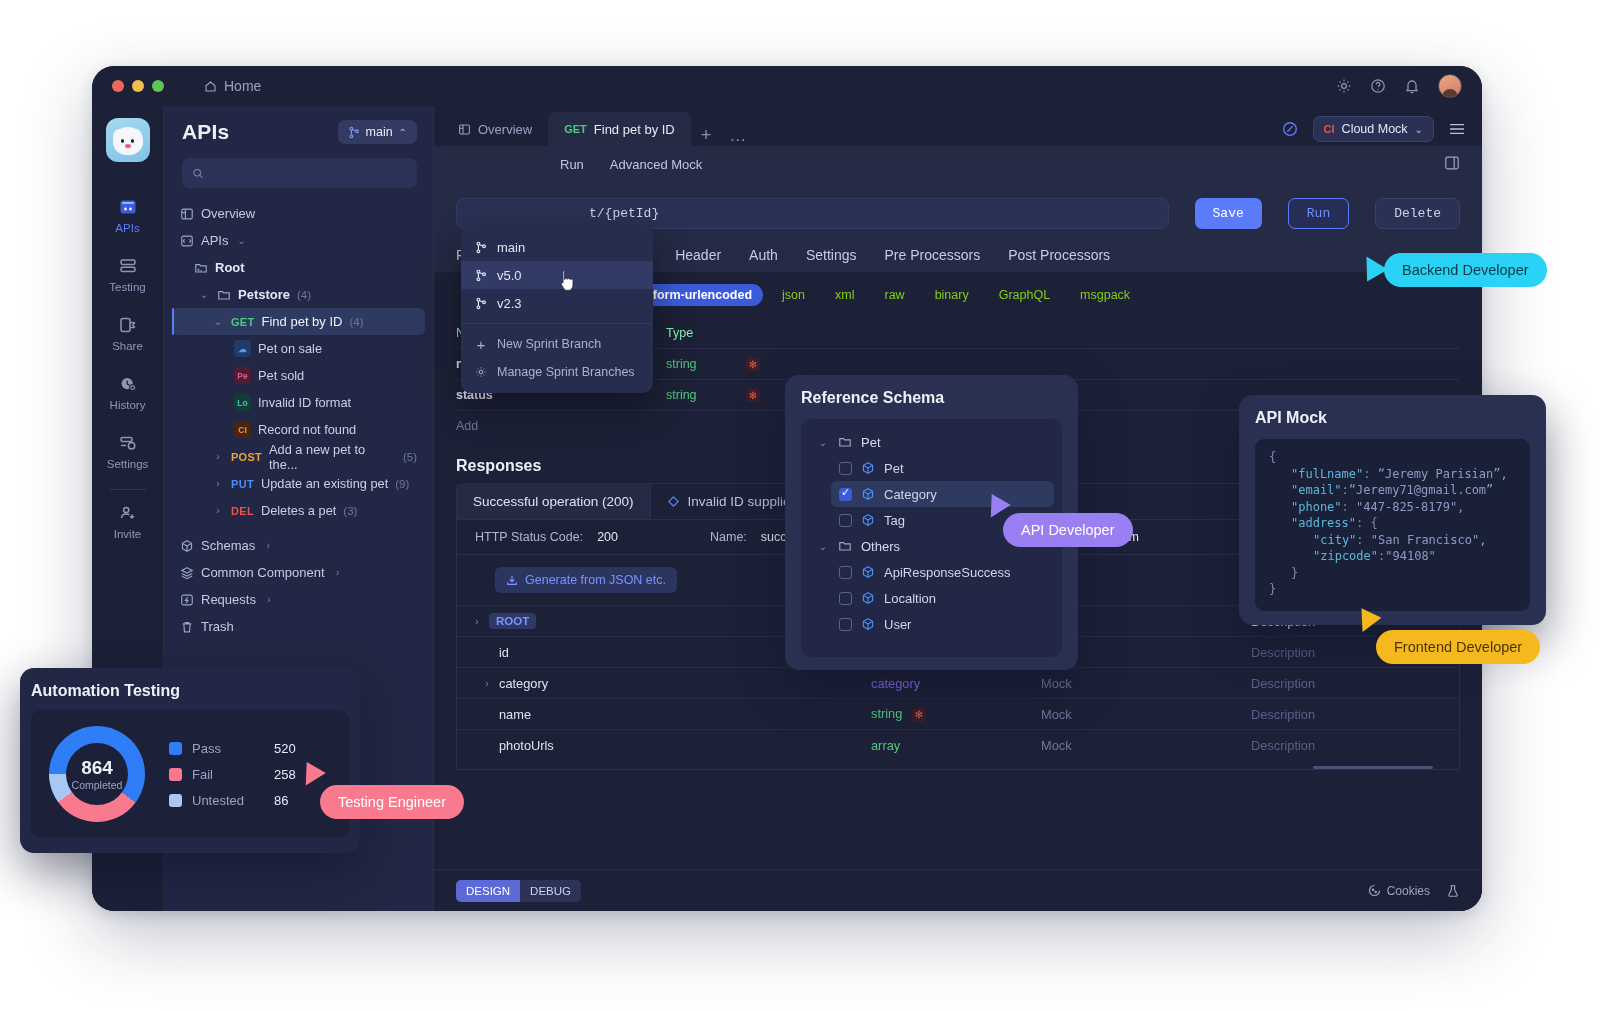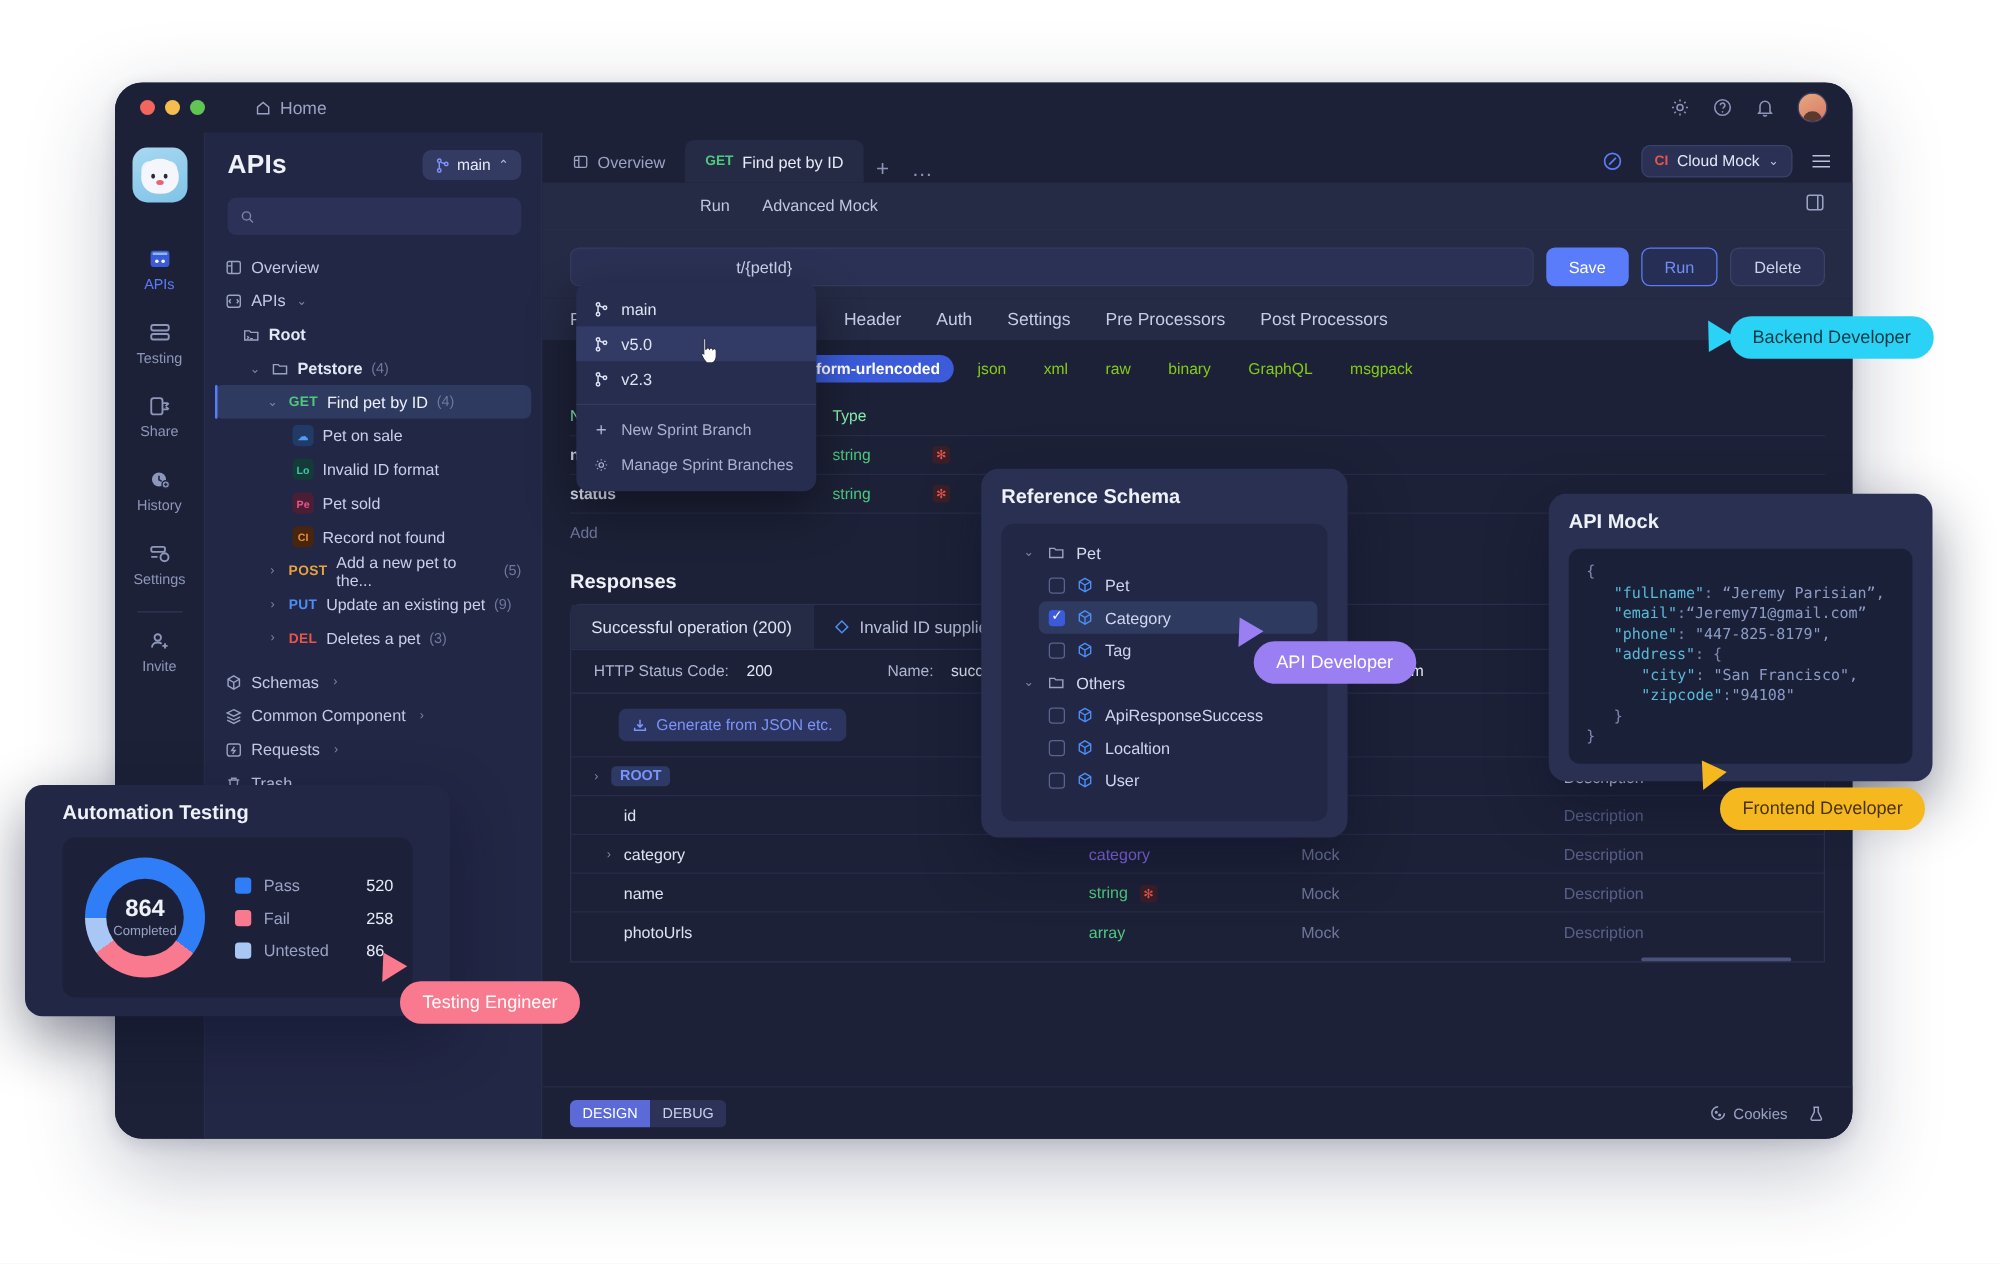--- a/index.html
+++ b/index.html
@@ -148,21 +148,21 @@
   }
   .mock-ci { color:#e8554a; font-size:11px; font-weight:700; }
 
   .subbar {
     height: 38px; display:flex; align-items:center; gap:26px; padding: 0 22px;
     border-bottom: 1px solid #272c48; background:#252a45;
   }
   .subbar .s { color:#c0c7e0; font-size:13px; cursor:pointer; }
   .subbar .right { margin-left:auto; }
 
-  .urlrow { display:flex; align-items:center; gap:10px; padding: 14px 22px 10px; background:#252a45; }
+  .urlrow { display:flex; align-items:center; gap:26px; padding: 14px 22px 10px; background:#252a45;font-family:Liberation Mono, monospace; }
   .urlinput {
     flex: 1; height: 31px; background:#2b3154; border:1px solid #343b61; border-radius:7px;
     display:flex; align-items:center; padding:0 12px; color:#cdd4ec; font-size:13px;
   }
   .btn { height:31px; padding:0 18px; border-radius:7px; font-size:13px; display:flex; align-items:center; cursor:pointer; }
   .btn.save { background:#5b7cfa; color:#fff; }
   .btn.run { background:#272e55; color:#6f8ffb; border:1px solid #5b7cfa; }
   .btn.del { background:#2b3154; color:#cbd2ea; border:1px solid #3b4269; }
 
   .paramtabs { display:flex; align-items:center; gap:28px; padding: 8px 22px 0; background:#252a45; }
@@ -236,21 +236,21 @@
   .cbx.on::after { content:"✓"; position:absolute; left:1px; top:-3px; font-size:11px; color:#fff; }
   .indent { margin-left: 22px; }
 
   #api-mock { left: 1239px; top: 395px; width: 307px; height: 230px; background:#2a3052; padding: 14px 16px; }
   .mock-code {
     margin-top: 12px; background:#1b2039; border-radius:9px; padding: 10px 14px;
     font-family:"DejaVu Sans Mono", monospace; font-size:12px; line-height:1.38; height:172px; overflow:hidden;
   }
   .k { color:#5ab8d6; } .s { color:#8b9cc4; } .p { color:#7f89b0; }
 
-  #auto-test { left: 20px; top: 628px; width: 340px; height: 185px; background:#222745; padding: 14px 30px; }
+  #auto-test { left: 20px; top: 668px; width: 340px; height: 185px; background:#222745; padding: 14px 11px; }
   .at-inner { margin-top:10px; background:#1c2139; border-radius:10px; height:128px; display:flex; align-items:center; padding: 0 18px; }
   .donut { width:96px; height:96px; border-radius:50%; position:relative; flex:none; }
   .donut .hole {
     position:absolute; left:50%; top:50%; transform:translate(-50%,-50%);
     width:62px; height:62px; border-radius:50%; background:#1c2139;
     display:flex; flex-direction:column; align-items:center; justify-content:center;
   }
   .donut .num { color:#eef1f8; font-size:19px; font-weight:600; }
   .donut .sub { color:#9aa3c4; font-size:10.5px; }
   .legend { margin-left:24px; }
@@ -435,26 +435,26 @@
           <span class="meth m-get">GET</span>
           <span style="color:#eef1f8;">Find pet by ID</span>
           <span class="cnt">(4)</span>
         </div>
 
         <div class="trow" style="padding-left:62px;">
           <span class="chip b">☁</span>
           <span class="leafname">Pet on sale</span>
         </div>
         <div class="trow" style="padding-left:62px;">
+          <span class="chip p">Pe</span>
+          <span class="leafname">Pet sold</span>
+        </div>
+        <div class="trow" style="padding-left:62px;">
           <span class="chip t">Lo</span>
           <span class="leafname">Invalid ID format</span>
-        </div>
-        <div class="trow" style="padding-left:62px;">
-          <span class="chip p">Pe</span>
-          <span class="leafname">Pet sold</span>
         </div>
         <div class="trow" style="padding-left:62px;">
           <span class="chip o">CI</span>
           <span class="leafname">Record not found</span>
         </div>
 
         <div class="trow" style="padding-left:40px;">
           <span class="chev">›</span>
           <span class="meth m-post">POST</span>
           <span class="leafname">Add a new pet to the...</span>

